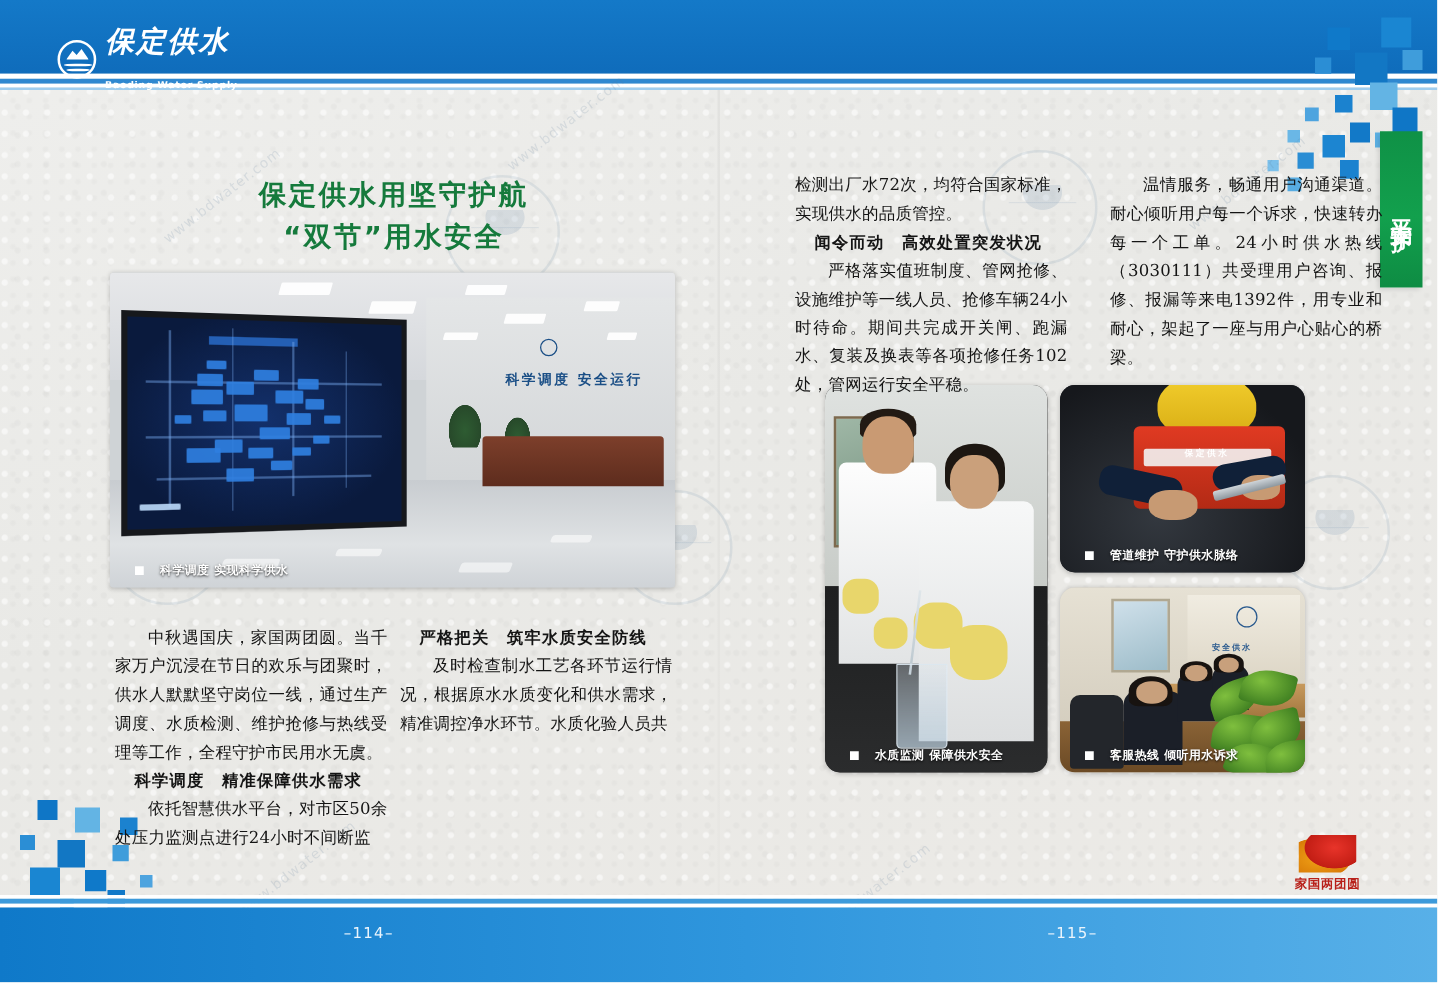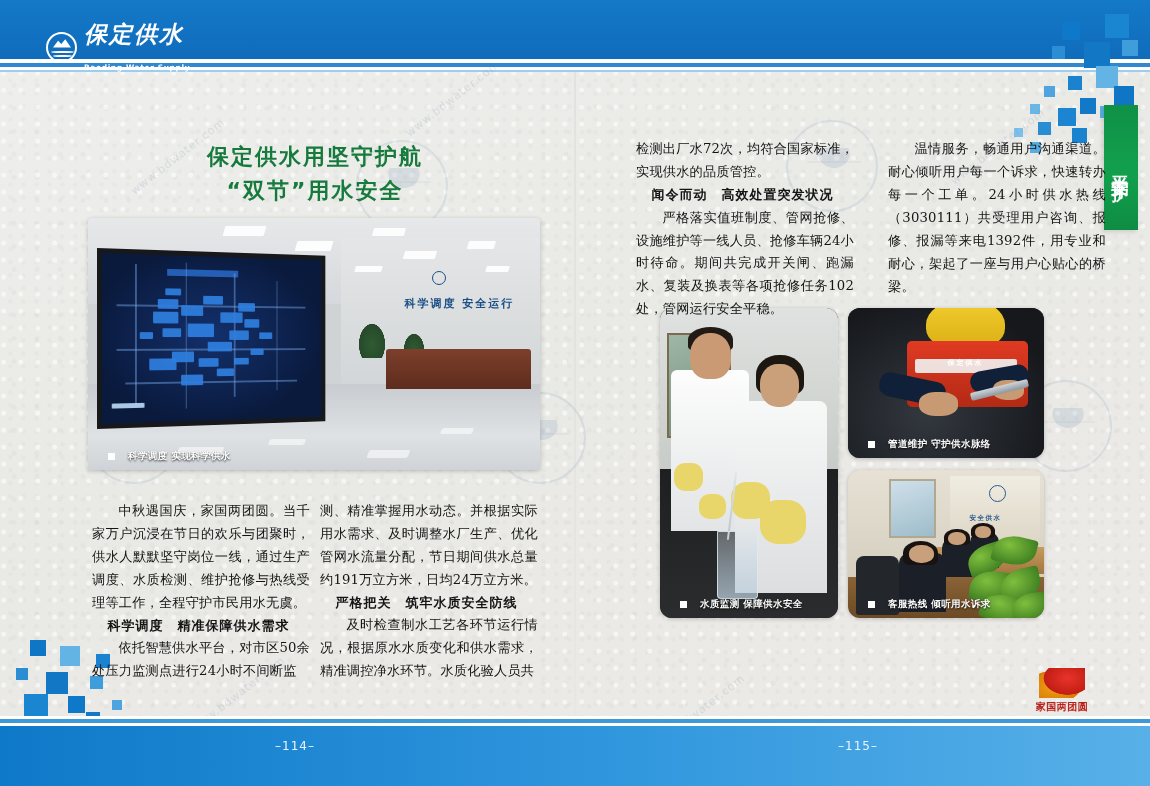--- a/index.html
+++ b/index.html
@@ -449,21 +449,20 @@
     </div>
   </div>
 
   <div class="col" id="col-l1">
     <p>中秋遇国庆，家国两团圆。当千家万户沉浸在节日的欢乐与团聚时，供水人默默坚守岗位一线，通过生产调度、水质检测、维护抢修与热线受理等工作，全程守护市民用水无虞。</p>
     <p class="sub">科学调度　精准保障供水需求</p>
     <p>依托智慧供水平台，对市区50余处压力监测点进行24小时不间断监</p>
   </div>
 
   <div class="col" id="col-l2">
-    <p style="text-indent:0">测、精准掌握用水动态。并根据实际用水需求、及时调整水厂生产、优化管网水流量分配，节日期间供水总量约191万立方米，日均24万立方米。</p>
     <p class="sub">严格把关　筑牢水质安全防线</p>
     <p>及时检查制水工艺各环节运行情况，根据原水水质变化和供水需求，精准调控净水环节。水质化验人员共</p>
   </div>
 
   <div class="col" id="col-r1">
     <p style="text-indent:0">检测出厂水72次，均符合国家标准，实现供水的品质管控。</p>
     <p class="sub">闻令而动　高效处置突发状况</p>
     <p>严格落实值班制度、管网抢修、设施维护等一线人员、抢修车辆24小时待命。期间共完成开关闸、跑漏水、复装及换表等各项抢修任务102处，管网运行安全平稳。</p>
   </div>
 

